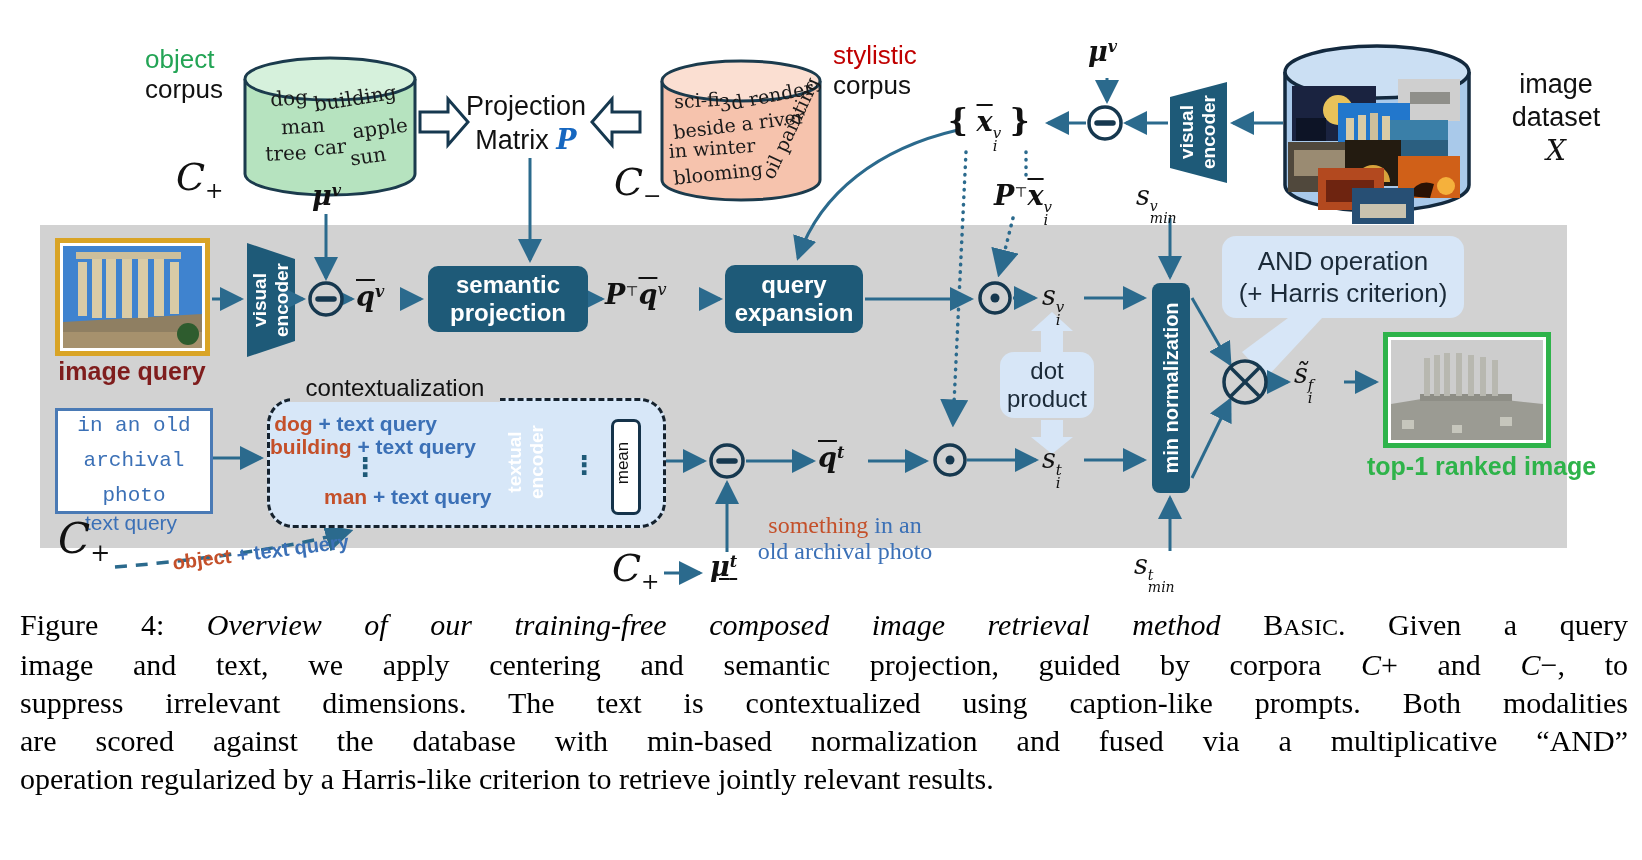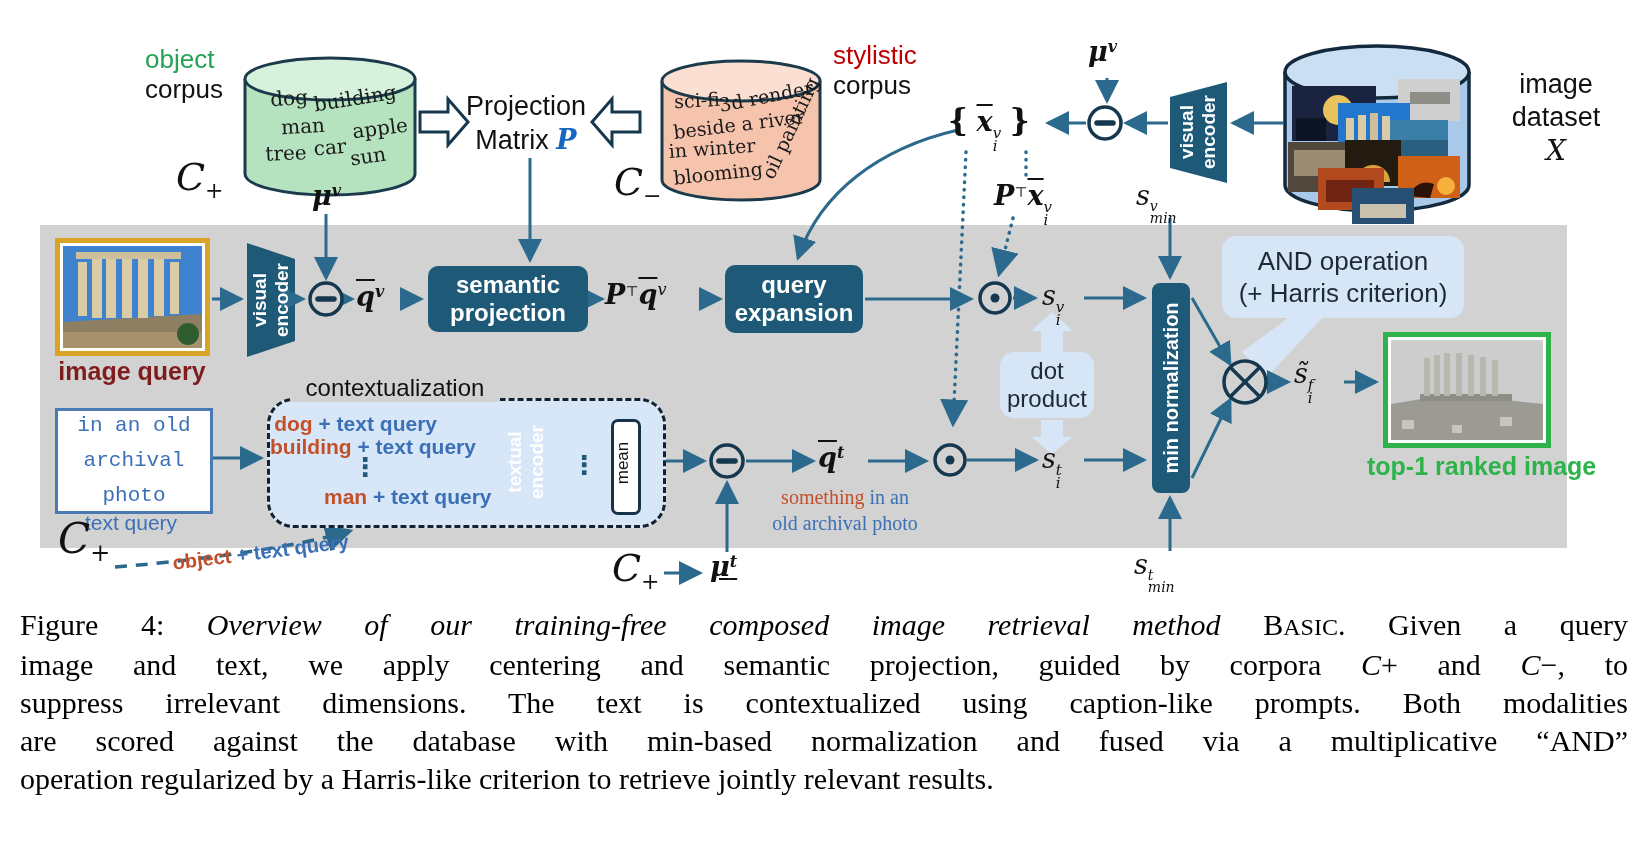--- a/index.html
+++ b/index.html
@@ -37,21 +37,21 @@
        font-size:19px;line-height:22px;text-align:center;display:flex;flex-direction:column;
        align-items:center;justify-content:center;}
   .dashedbox{position:absolute;z-index:2;background:#d7e7f8;border:3px dashed #15222e;border-radius:26px;}
   .prompt{position:absolute;z-index:3;width:167px;text-align:right;font-size:21px;font-weight:bold;white-space:nowrap;}
   .dots{position:absolute;z-index:3;color:#1e5a78;font-size:26px;font-weight:bold;font-family:"DejaVu Sans",sans-serif;}
   .meanbox{position:absolute;z-index:2;background:#fff;border:3px solid #15334a;border-radius:7px;}
   .meantxt{position:absolute;z-index:3;transform:rotate(-90deg);font-size:17px;color:#111;text-align:center;}
   .tq{position:absolute;z-index:2;background:#fff;border:3px solid #4a7ab5;
       font-family:"Liberation Mono",monospace;font-size:21px;line-height:30px;color:#3b70b6;
       display:flex;flex-direction:column;align-items:center;justify-content:space-between;text-align:center;}
-  .serif24{font-family:"Liberation Serif",serif;font-size:20px;line-height:26px;}
+  .serif24{font-family:"Liberation Serif",serif;font-size:24px;line-height:26px;margin-top:28px;}
   .cw{position:absolute;z-index:2;font-family:"DejaVu Serif",serif;font-size:20px;color:#1a1a1a;
       transform:translate(-50%,-50%);white-space:nowrap;}
   .cwS{font-size:19px;}
   #caption{position:absolute;left:20px;top:606px;width:1608px;z-index:2;
            font-family:"Liberation Serif",serif;font-size:30px;line-height:38px;color:#000;}
   .capline{text-align:justify;text-align-last:justify;}
   .caplast{text-align:left;}
   .it{font-style:italic;}
   .sc2{font-size:24px;}
   .dashlbl{position:absolute;z-index:3;transform:rotate(-7deg);font-size:20px;font-weight:bold;white-space:nowrap;}

